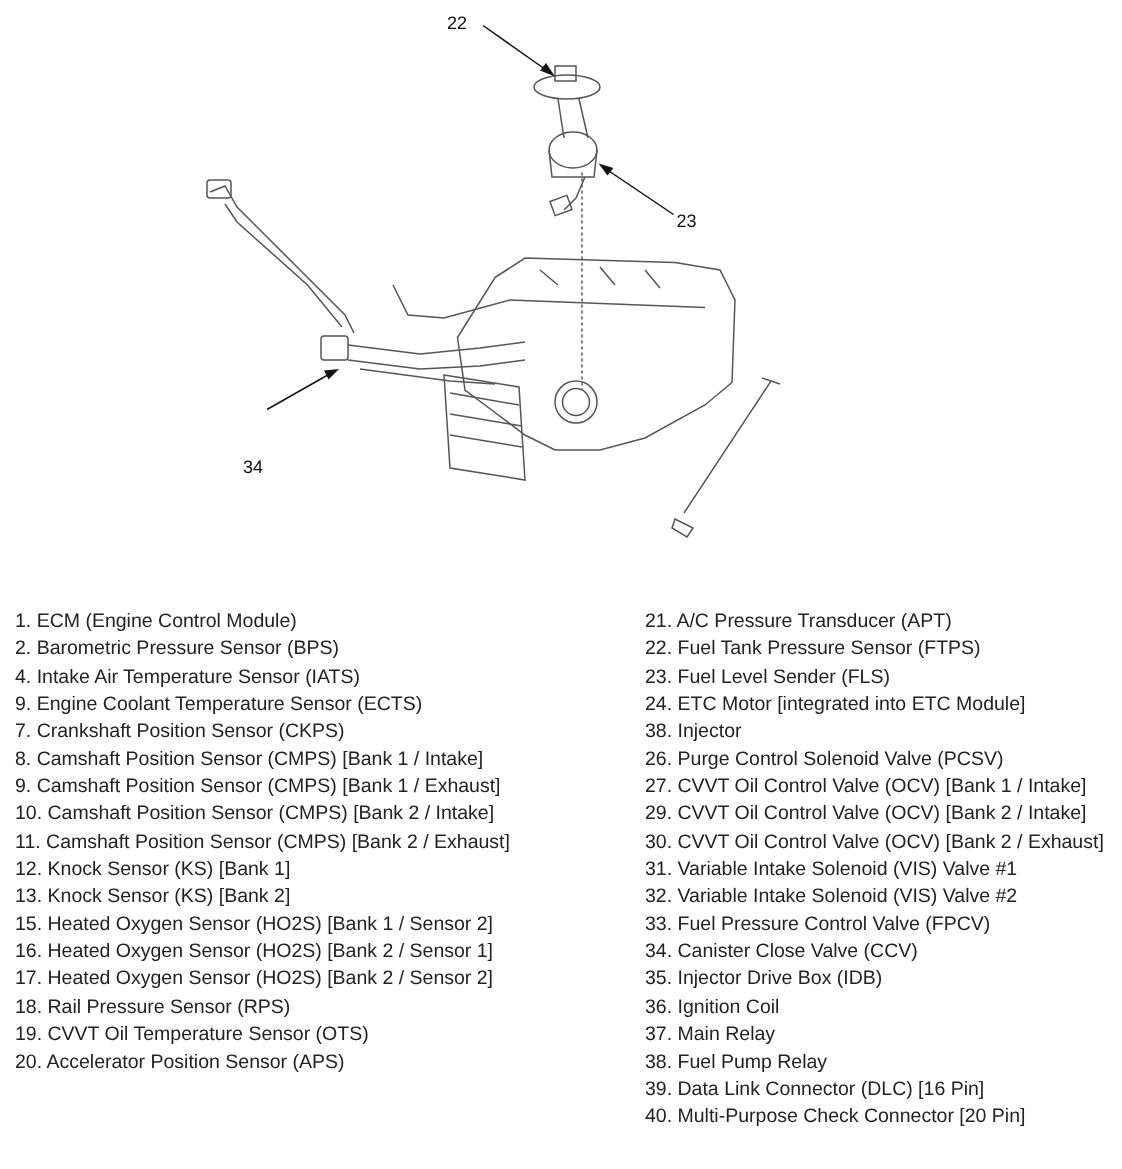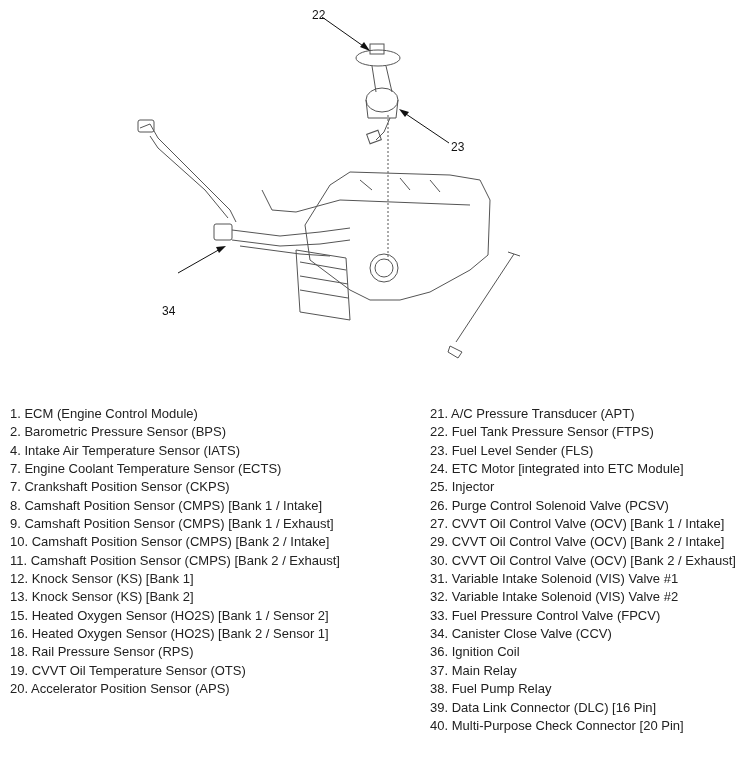--- a/index.html
+++ b/index.html
@@ -54,56 +54,58 @@
       <line x1="322" y1="17" x2="366" y2="48"></line>
       <line x1="449" y1="143" x2="403" y2="112"></line>
       <line x1="178" y1="273" x2="222" y2="248"></line>
     </g>
     <g fill="#111" stroke="none">
       <polygon points="370,51 360,47 364,42"></polygon>
       <polygon points="399,109 409,112 405,117"></polygon>
       <polygon points="226,246 219,253 216,247"></polygon>
     </g>
   </svg>
-  <span class="callout" style="left:312px;top:8px;">22</span>
+  <span class="callout" style="left:298px;top:8px;">22</span>
   <span class="callout" style="left:451px;top:140px;">23</span>
   <span class="callout" style="left:162px;top:272px;margin-top:32px;">34</span>
 </div>
 
 <div class="list left">
   <div>1. ECM (Engine Control Module)</div>
   <div>2. Barometric Pressure Sensor (BPS)</div>
   <div>4. Intake Air Temperature Sensor (IATS)</div>
-  <div>7. Engine Coolant Temperature Sensor (ECTS)</div>
+  <div>9. Engine Coolant Temperature Sensor (ECTS)</div>
   <div>7. Crankshaft Position Sensor (CKPS)</div>
   <div>8. Camshaft Position Sensor (CMPS) [Bank 1 / Intake]</div>
   <div>9. Camshaft Position Sensor (CMPS) [Bank 1 / Exhaust]</div>
   <div>10. Camshaft Position Sensor (CMPS) [Bank 2 / Intake]</div>
   <div>11. Camshaft Position Sensor (CMPS) [Bank 2 / Exhaust]</div>
   <div>12. Knock Sensor (KS) [Bank 1]</div>
   <div>13. Knock Sensor (KS) [Bank 2]</div>
   <div>15. Heated Oxygen Sensor (HO2S) [Bank 1 / Sensor 2]</div>
   <div>16. Heated Oxygen Sensor (HO2S) [Bank 2 / Sensor 1]</div>
+  <div>17. Heated Oxygen Sensor (HO2S) [Bank 2 / Sensor 2]</div>
   <div>18. Rail Pressure Sensor (RPS)</div>
   <div>19. CVVT Oil Temperature Sensor (OTS)</div>
   <div>20. Accelerator Position Sensor (APS)</div>
 </div>
 
 <div class="list right">
   <div>21. A/C Pressure Transducer (APT)</div>
   <div>22. Fuel Tank Pressure Sensor (FTPS)</div>
   <div>23. Fuel Level Sender (FLS)</div>
   <div>24. ETC Motor [integrated into ETC Module]</div>
-  <div>25. Injector</div>
+  <div>38. Injector</div>
   <div>26. Purge Control Solenoid Valve (PCSV)</div>
   <div>27. CVVT Oil Control Valve (OCV) [Bank 1 / Intake]</div>
   <div>29. CVVT Oil Control Valve (OCV) [Bank 2 / Intake]</div>
   <div>30. CVVT Oil Control Valve (OCV) [Bank 2 / Exhaust]</div>
   <div>31. Variable Intake Solenoid (VIS) Valve #1</div>
   <div>32. Variable Intake Solenoid (VIS) Valve #2</div>
   <div>33. Fuel Pressure Control Valve (FPCV)</div>
   <div>34. Canister Close Valve (CCV)</div>
+  <div>35. Injector Drive Box (IDB)</div>
   <div>36. Ignition Coil</div>
   <div>37. Main Relay</div>
   <div>38. Fuel Pump Relay</div>
   <div>39. Data Link Connector (DLC) [16 Pin]</div>
   <div>40. Multi-Purpose Check Connector [20 Pin]</div>
 </div>
 
 </body></html>

